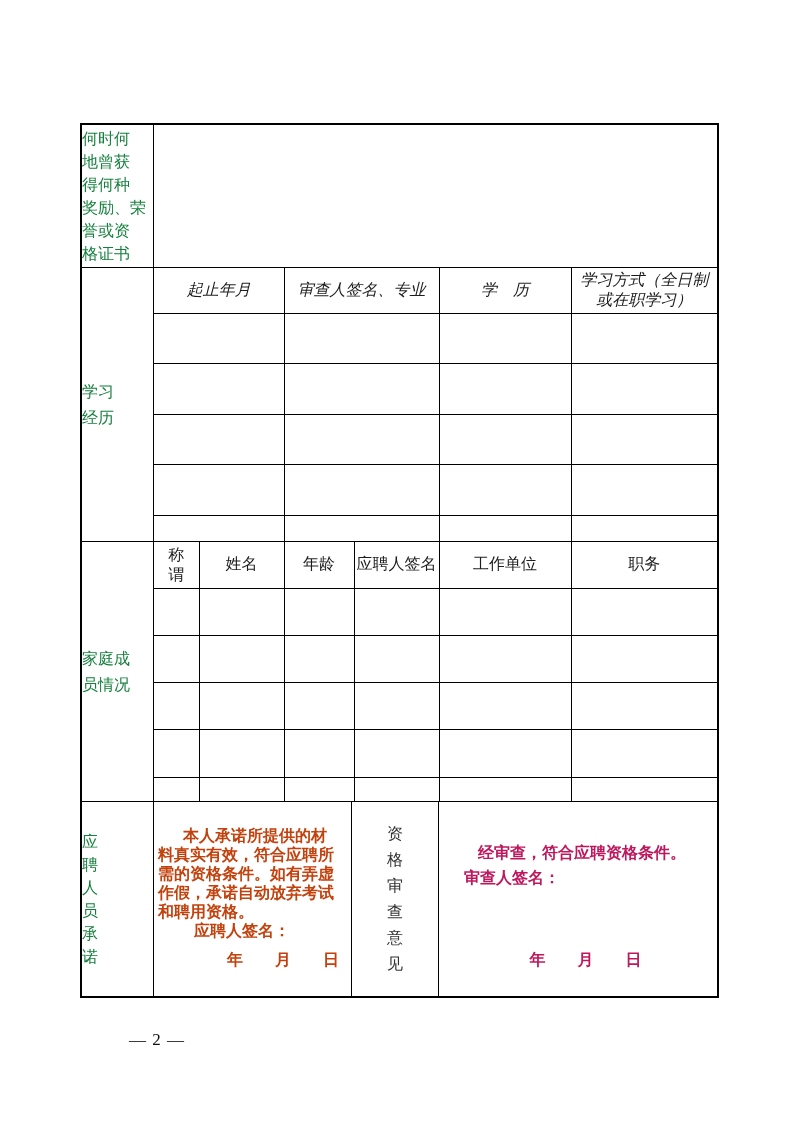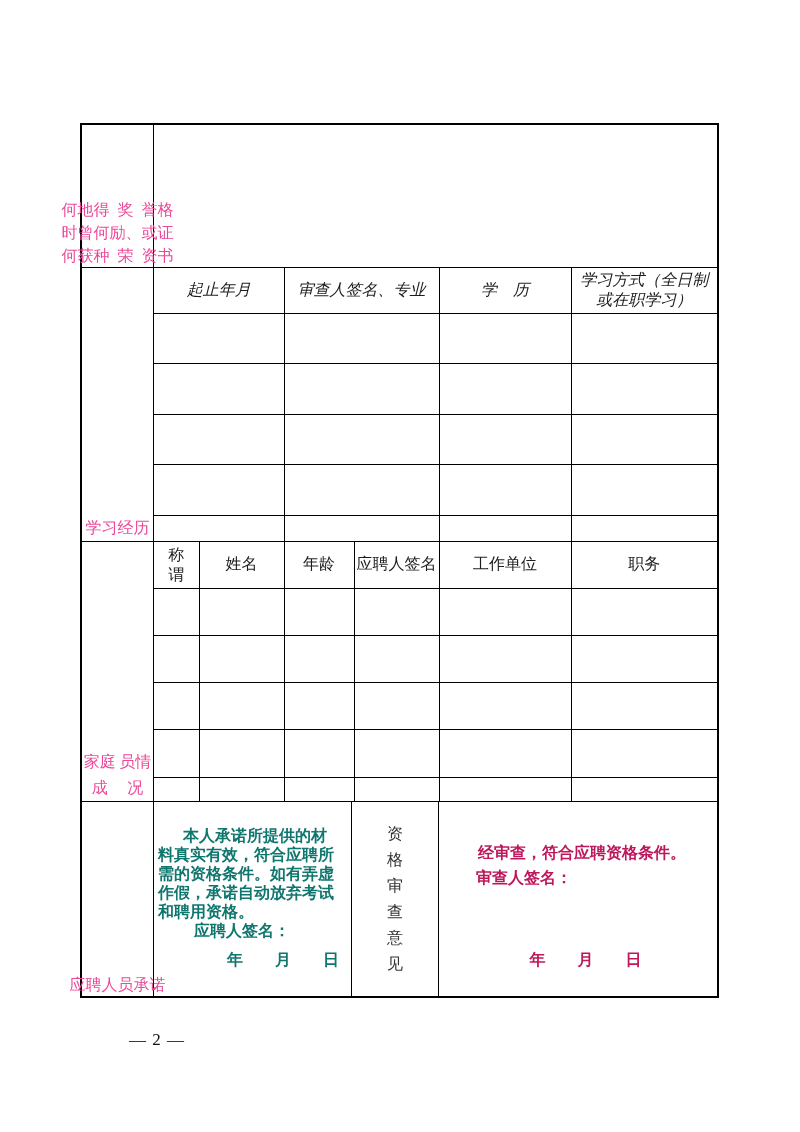--- a/index.html
+++ b/index.html
@@ -22,23 +22,23 @@
   .section{display:flex;box-sizing:border-box;}
   .sec-awards{height:143px;border-bottom:1px solid #000;}
   .sec-education{height:274px;border-bottom:1px solid #000;}
   .sec-family{height:260px;border-bottom:1px solid #000;}
   .sec-commitment{flex:1;}
 
   .side-label{
     width:72px;flex:0 0 72px;
     border-right:1px solid #000;
     box-sizing:border-box;
-    display:flex;flex-direction:row;
-    align-items:flex-end;justify-content:center;
-    font-size:16px;color:#ec4899;
+    display:flex;flex-direction:column;
+    align-items:flex-start;justify-content:center;
+    font-size:16px;color:#15803d;
     text-align:center;
   }
   .side-label span{display:block;}
   .awards-label span{line-height:23px;}
   .two-line-label span{line-height:26px;}
   .char-col span{line-height:23px;}
   .review-title-col span{line-height:26px;color:#333;}
 
   .big-cell{flex:1;}
 
@@ -59,42 +59,42 @@
   table.grid tr > *:last-child{border-right:none;}
   .edu-head{height:45px;font-style:italic;}
   .fam-head{height:46px;}
   th .hline{display:block;line-height:20px;}
 
   .commit-cell{
     width:198px;flex:0 0 198px;
     border-right:1px solid #000;
     box-sizing:border-box;
     padding:24px 8px 0 4px;
-    font-weight:bold;font-size:16px;color:#0f766e;
+    font-weight:bold;font-size:16px;color:#c2410c;
   }
   .statement span{display:block;line-height:19px;}
   .statement .first{text-indent:25px;}
   .sign-line{margin-top:0;padding-left:36px;line-height:20px;}
   .date-line{margin-top:9px;text-align:right;padding-right:4px;line-height:20px;}
 
   .review-title-col{
     width:87px;flex:0 0 87px;
     border-right:1px solid #000;
     box-sizing:border-box;
     display:flex;flex-direction:column;
     align-items:center;justify-content:center;
     font-size:16px;text-align:center;
   }
   .review-cell{
     flex:1;box-sizing:border-box;
     padding:38px 10px 0 25px;
     font-weight:bold;font-size:16px;color:#be185d;
   }
   .review-cell .r-statement{display:block;line-height:25px;text-indent:14px;}
-  .review-cell .r-sign{display:block;line-height:25px;margin-left:12px;}
+  .review-cell .r-sign{display:block;line-height:25px;}
   .review-date{margin-top:60px;text-align:center;line-height:20px;}
 
   .page-number{
     position:absolute;left:129px;top:1030px;
     font-size:17px;color:#111;letter-spacing:1px;
   }
 </style>
 </head>
 <body>
 

